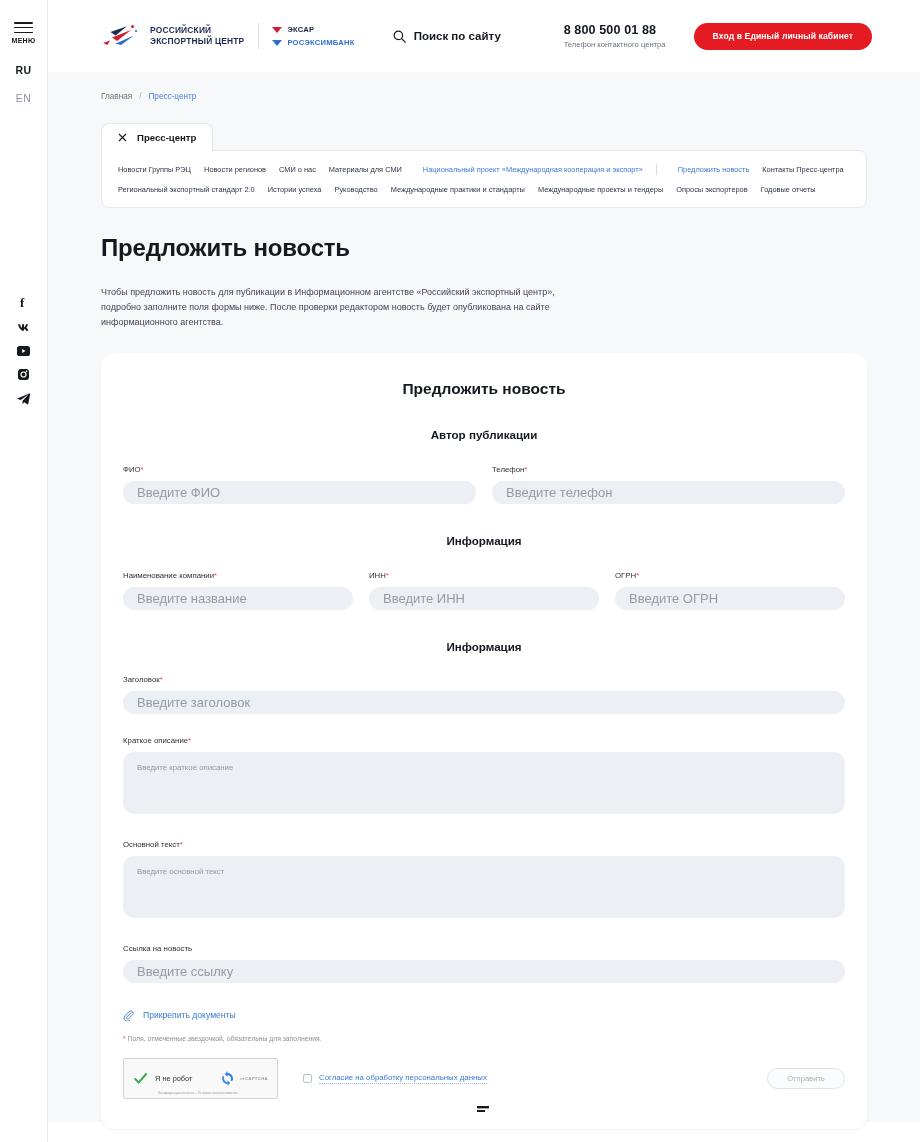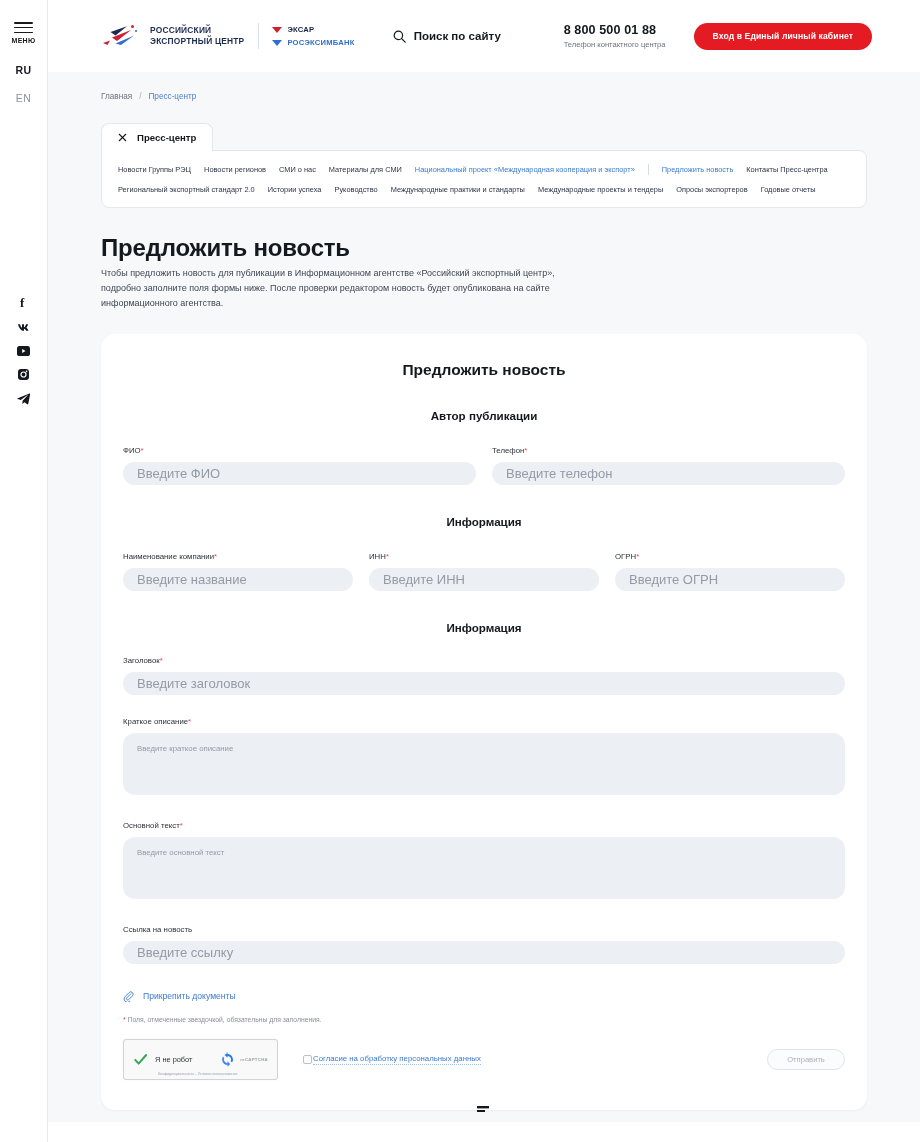--- a/index.html
+++ b/index.html
@@ -79,26 +79,26 @@
     position: relative; z-index: 2;
   }
   .tab .tlabel { font-size: 9.6px; font-weight: bold; color: #14181f; }
   .panel {
     background: #fff; border: 1px solid #e4e7ec; border-radius: 0 8px 8px 8px;
     margin-top: -1px; padding: 13px 16px 13px 16px; text-align: center;
   }
   .navrow { display: flex; flex-wrap: wrap; align-items: center; gap: 13px; }
   .navrow + .navrow { margin-top: 10px; }
   .navrow a { font-size: 7.4px; color: #2b3445; text-decoration: none; cursor: pointer; white-space: nowrap; }
-  .navrow a.blue { color: #3b7ad1; }
+  .navrow a.blue { color: #3b7ad1; margin-left: 8px; }
   .vbar { width: 1px; height: 11px; background: #d8dce3; }
 
   
   h1.title { margin-top: 26px; font-size: 24px; font-weight: bold; color: #14181f; letter-spacing: -.2px; }
-  p.lead { margin-top: 4px; font-size: 9px; line-height: 1.65; color: #3f4652; max-width: 480px; }
+  p.lead { margin-top: 23px; font-size: 9px; line-height: 1.65; color: #3f4652; max-width: 480px; }
 
   
   .card {
     margin-top: 23px; background: #fff; border-radius: 14px;
     padding: 27px 22px 30px 22px; box-shadow: 0 1px 3px rgba(20,24,31,.05);
   }
   .card h2 { text-align: center; font-size: 15.5px; font-weight: bold; color: #14181f; }
   .card h3 { text-align: center; font-size: 11.6px; font-weight: bold; color: #14181f; margin-top: 30px; }
   .row3 { display: flex; gap: 16px; margin-top: 24px; }
   .fld { flex: 1; min-width: 0; }
@@ -133,21 +133,21 @@
     box-shadow: 0 0 2px rgba(0,0,0,.06); cursor: pointer;
   }
   .captcha .ck { width: 15px; height: 15px; flex: none; }
   .captcha .ctxt { font-size: 7.4px; color: #2f3133; margin-left: 7px; }
   .captcha .brand { margin-left: auto; text-align: center; }
   .captcha .brand .rtxt { font-size: 4.3px; color: #9aa0a6; letter-spacing: .3px; margin-top: 1px; }
   .captcha .fine {
     position: absolute; left: 34px; bottom: 2.5px;
     font-size: 3.6px; color: #9aa0a6; white-space: nowrap;
   }
-  .consent { display: flex; align-items: center; gap: 1px; margin-left: 25px; }
+  .consent { display: flex; align-items: center; gap: 7px; margin-left: 25px; }
   .cbox { width: 9px; height: 9px; border: 1px solid #b9c0ca; border-radius: 2px; background: #fff; cursor: pointer; flex: none; }
   .consent .ctext {
     font-size: 7.8px; color: #3b7ad1; cursor: pointer;
     border-bottom: 1px dotted #9fbde6; padding-bottom: 1px;
   }
   .submit {
     margin-left: auto; width: 78px; height: 21px; border-radius: 11px;
     border: 1px solid #dfe3e9; background: #fbfcfd; color: #a9b0ba;
     font-size: 7.6px; cursor: pointer; font-family: "Liberation Sans", sans-serif;
   }

